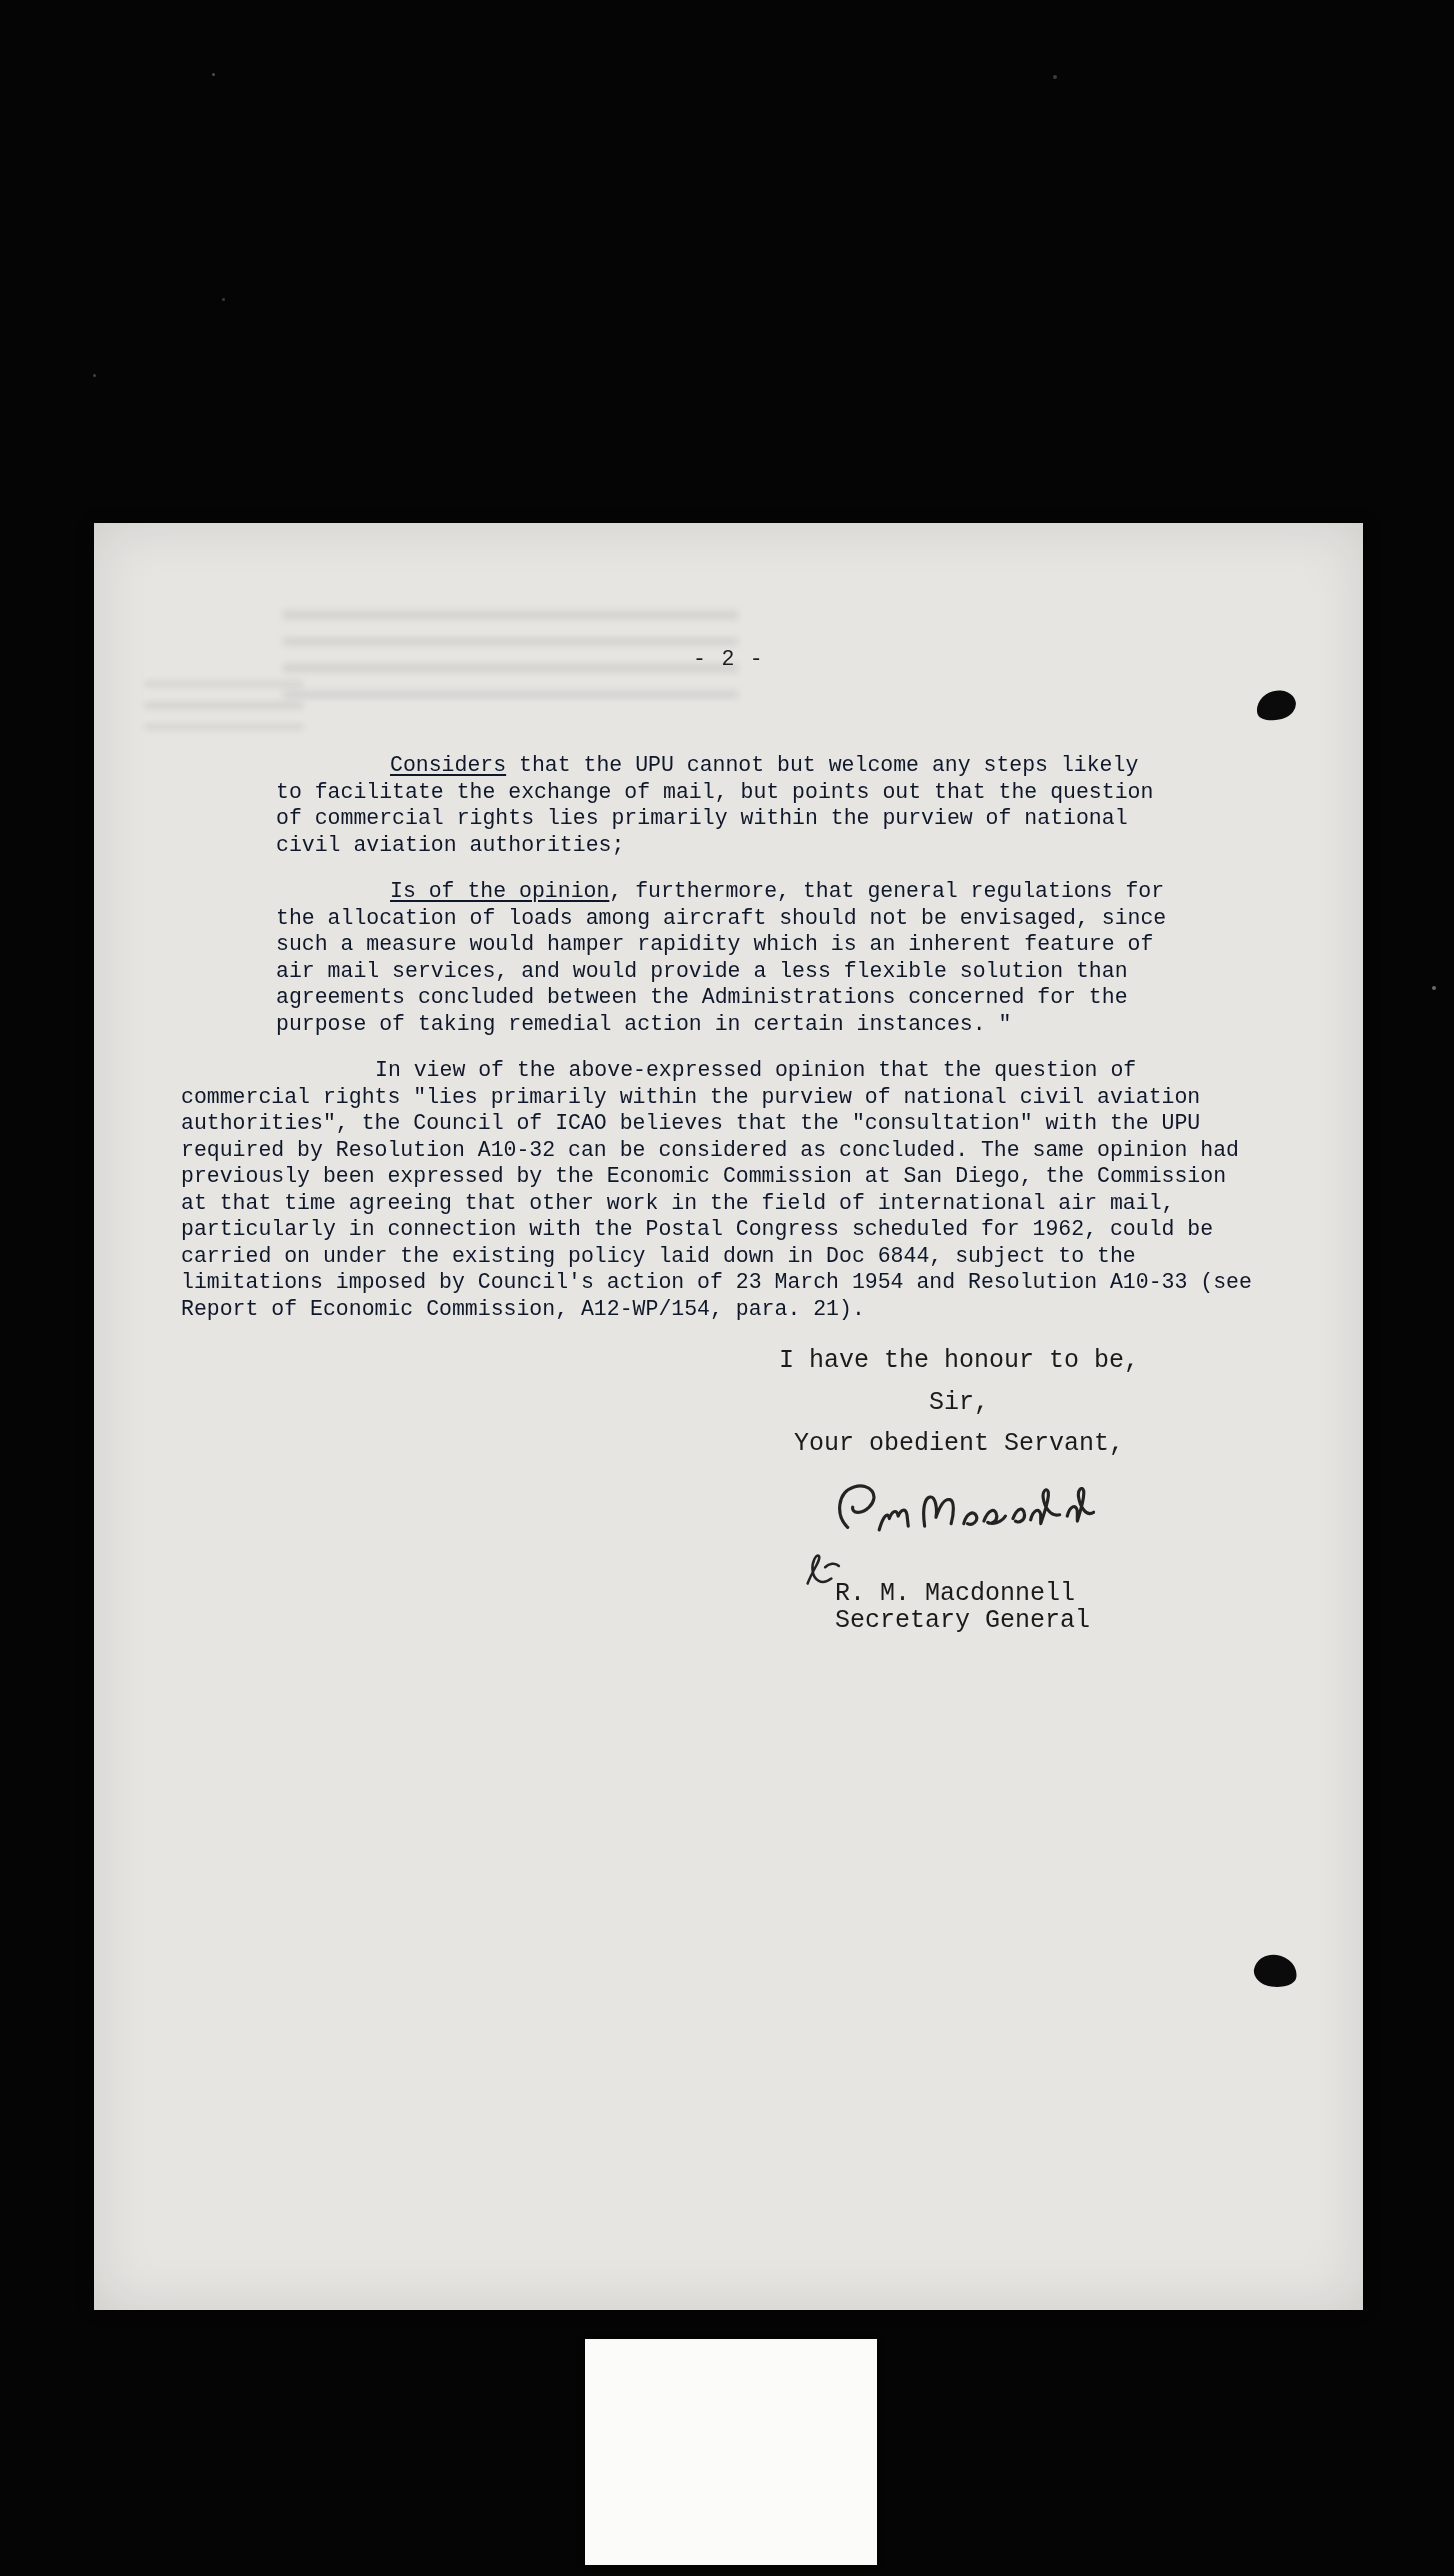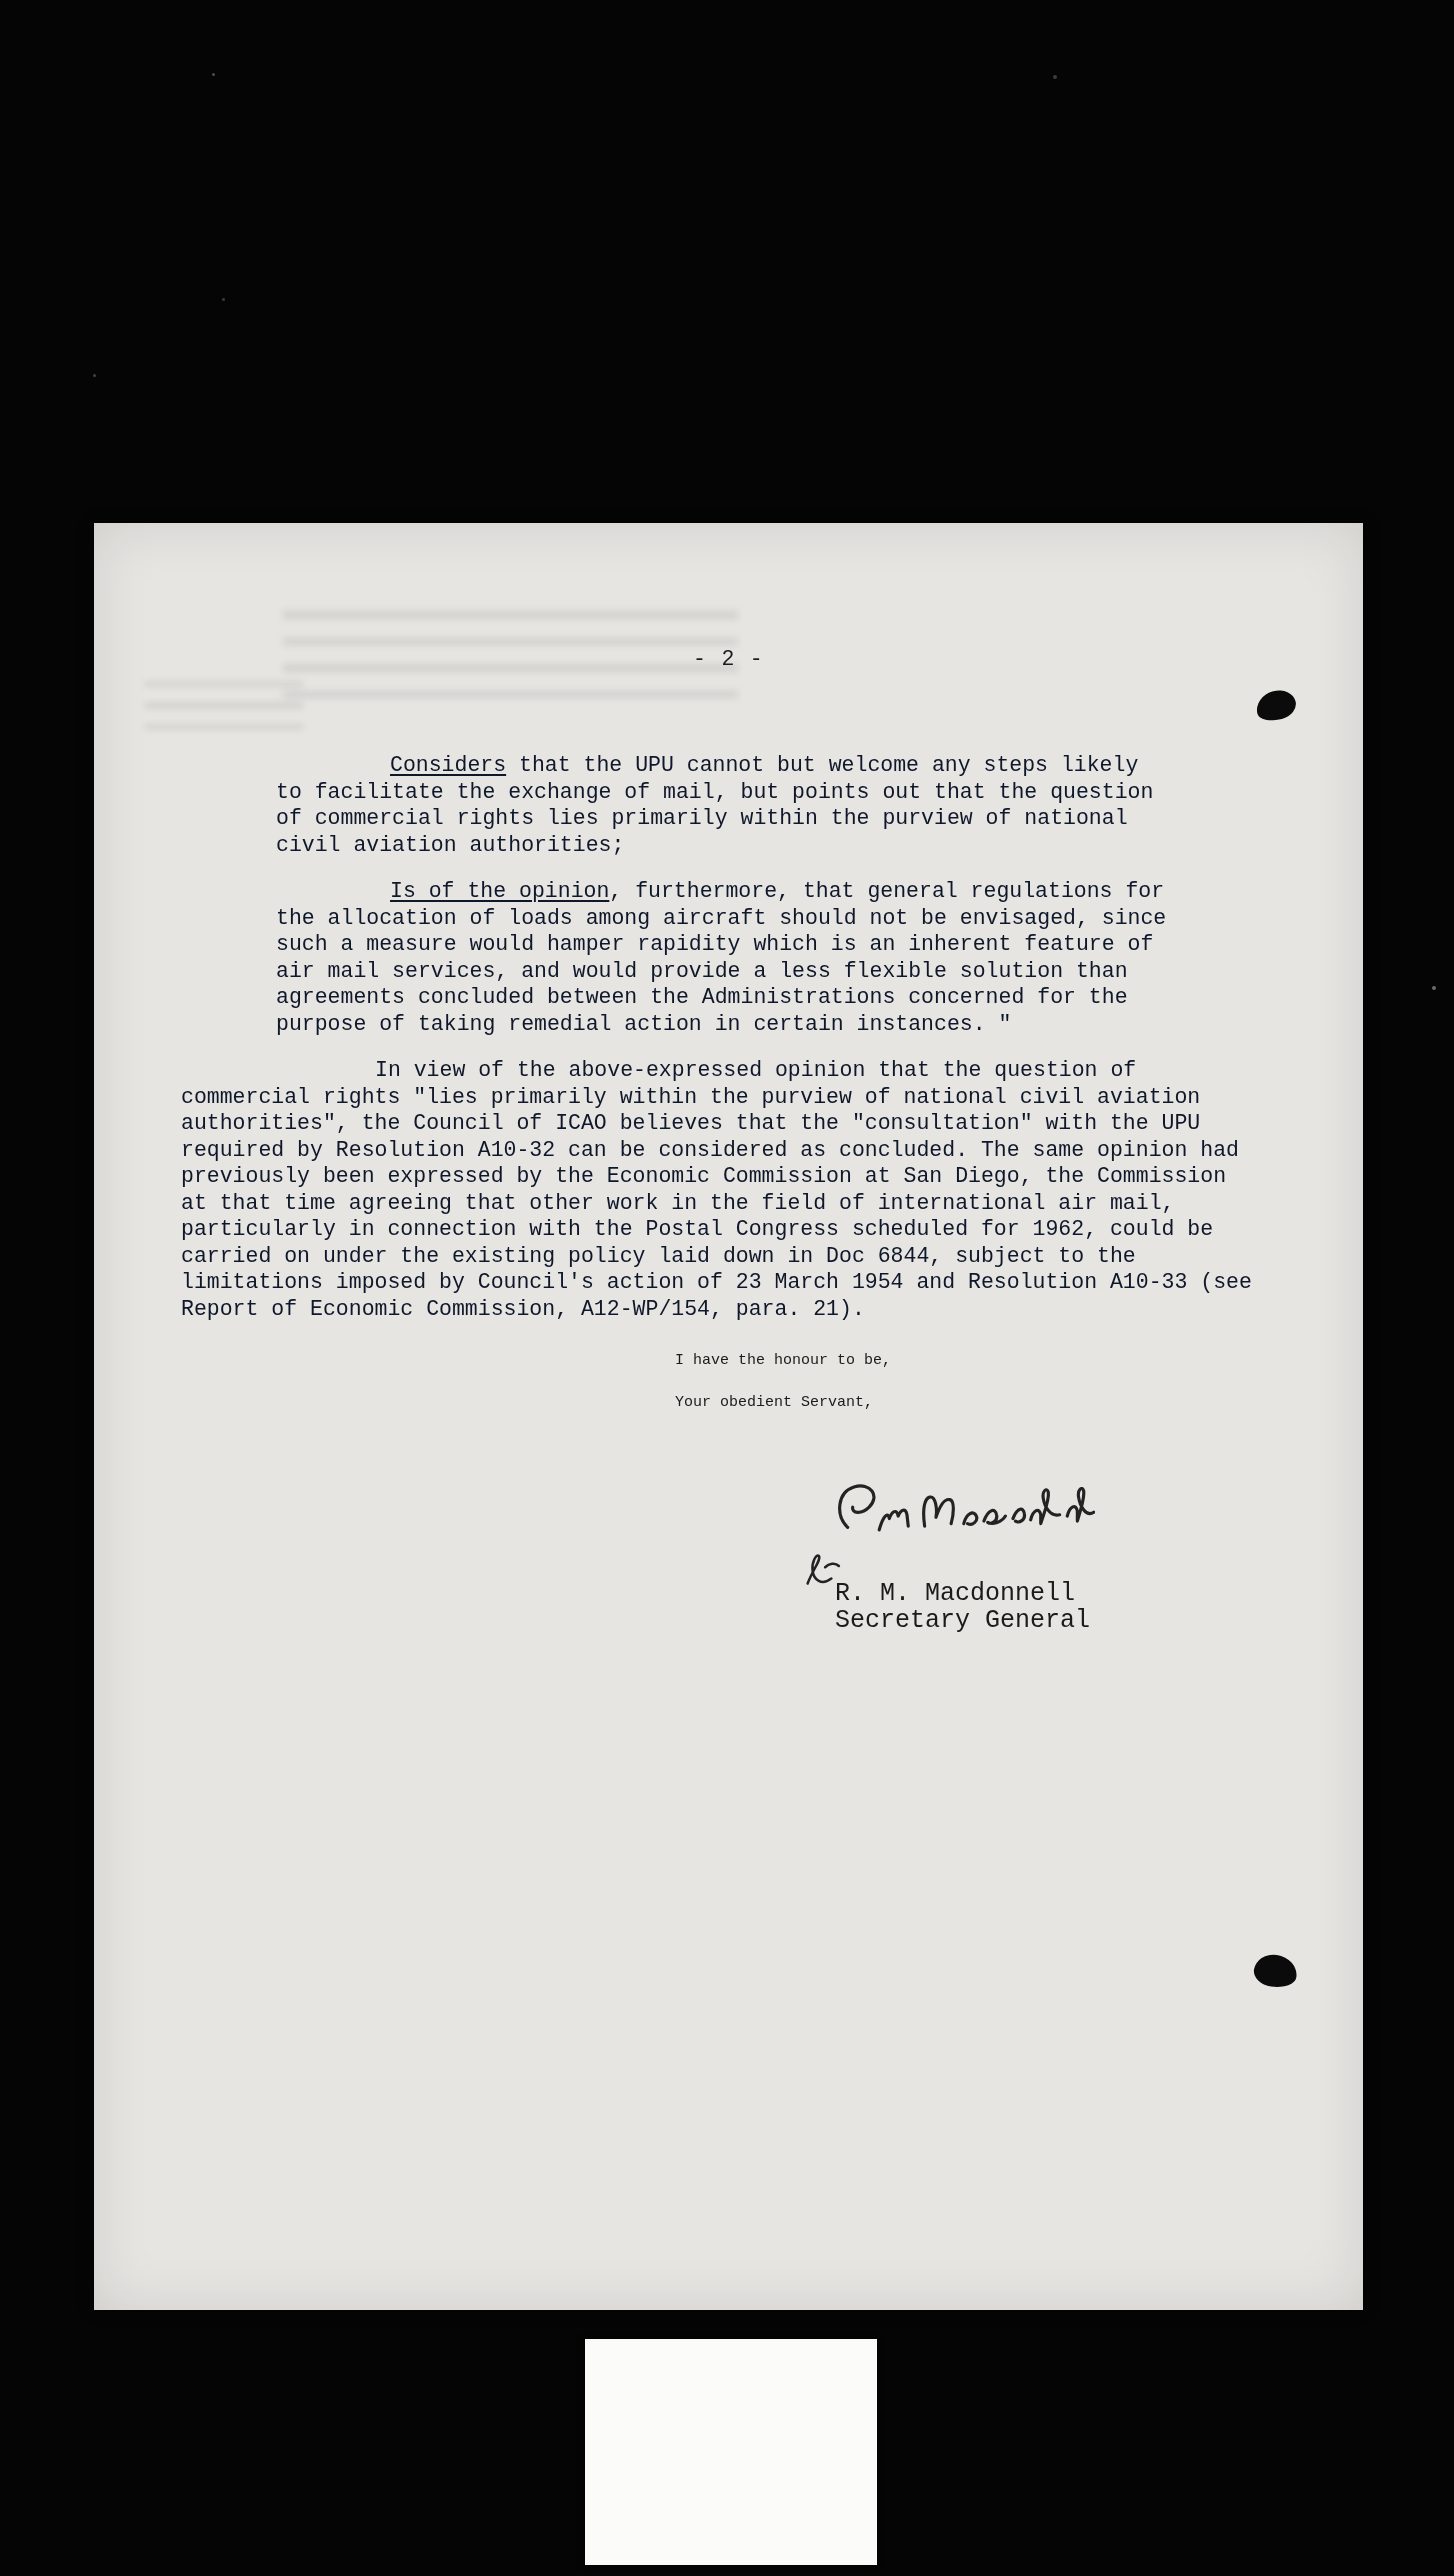--- a/index.html
+++ b/index.html
@@ -33,21 +33,21 @@
     position:absolute;left:0;right:0;top:229px;
     color:#0f172a;font-size:21.5px;line-height:26.5px;
   }
   .text-block p{margin:0 0 20px 0;}
   p.quote{margin-left:182px;margin-right:190px;text-indent:114px;}
   p.mainpara{margin-left:87px;margin-right:111px;text-indent:194px;margin-bottom:6px;}
   .lead{text-decoration:underline;text-underline-offset:3.2px;}
   
   .closing{
     position:absolute;left:581px;top:825px;width:568px;
-    color:#1b1b1b;font-size:15px;line-height:26.5px;
+    text-align:center;color:#1b1b1b;font-size:25px;line-height:26.5px;
   }
   .closing p{margin:0 0 15px 0;}
   
   .signature-svg{position:absolute;left:736px;top:950px;}
   .for-svg{position:absolute;left:706px;top:1028px;}
   .signatory{
     position:absolute;left:741px;top:1058px;
     color:#1b1b1b;font-size:25px;line-height:26.5px;white-space:nowrap;
   }
   
@@ -94,20 +94,21 @@
   <div class="text-block">
     <p class="quote"><span class="lead">Considers</span><span> that the UPU cannot but welcome any steps likely to facilitate the exchange of mail, but points out that the question of commercial rights lies primarily within the purview of national civil aviation authorities;</span></p>
 
     <p class="quote"><span class="lead">Is of the opinion</span><span>, furthermore, that general regulations for the allocation of loads among aircraft should not be envisaged, since such a measure would hamper rapidity which is an inherent feature of air mail services, and would provide a less flexible solution than agreements concluded between the Administrations concerned for the purpose of taking remedial action in certain instances. "</span></p>
 
     <p class="mainpara"><span>In view of the above-expressed opinion that the question of commercial rights "lies primarily within the purview of national civil aviation authorities", the Council of ICAO believes that the "consultation" with the UPU required by Resolution A10-32 can be considered as concluded. The same opinion had previously been expressed by the Economic Commission at San Diego, the Commission at that time agreeing that other work in the field of international air mail, particularly in connection with the Postal Congress scheduled for 1962, could be carried on under the existing policy laid down in Doc 6844, subject to the limitations imposed by Council's action of 23 March 1954 and Resolution A10-33 (see Report of Economic Commission, A12-WP/154, para. 21).</span></p>
   </div>
 
   <div class="closing">
     <p>I have the honour to be,</p>
+    <p>Sir,</p>
     <p>Your obedient Servant,</p>
   </div>
 
   <svg class="signature-svg" width="265" height="76" viewBox="0 0 420 120">
     <g fill="none" stroke="#232323" stroke-width="5" stroke-linecap="round" stroke-linejoin="round">
       <path d="M28 86 C 8 66 12 30 38 22 C 64 14 80 36 62 54 C 50 66 34 64 36 54"></path>
       <path d="M78 90 C 84 68 92 60 94 72 C 98 60 106 56 108 68 C 112 58 120 54 122 66 L 124 84"></path>
       <path d="M150 84 C 146 56 150 40 158 38 C 168 36 170 58 168 70 C 174 52 182 40 190 42 C 198 44 196 66 192 80"></path>
       <path d="M212 80 C 216 64 228 58 232 68 C 235 76 226 84 218 80"></path>
       <path d="M244 76 C 250 58 262 54 264 66 C 266 76 256 82 250 78 C 258 82 272 78 278 68"></path>

